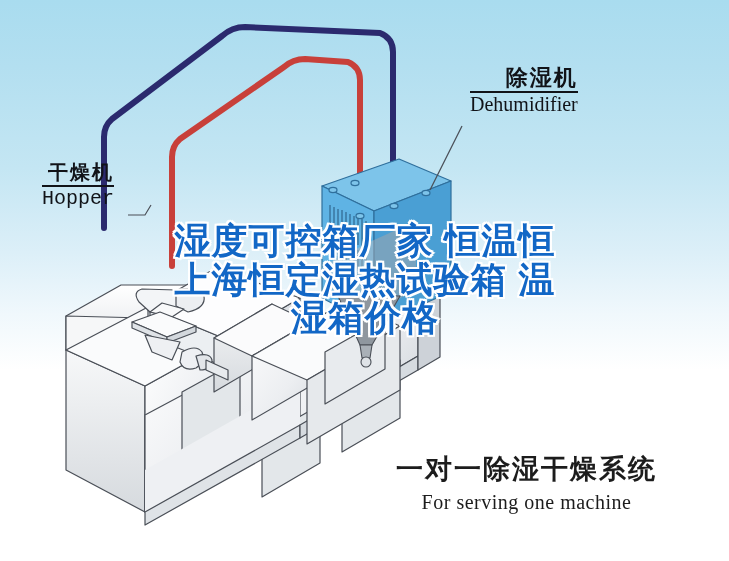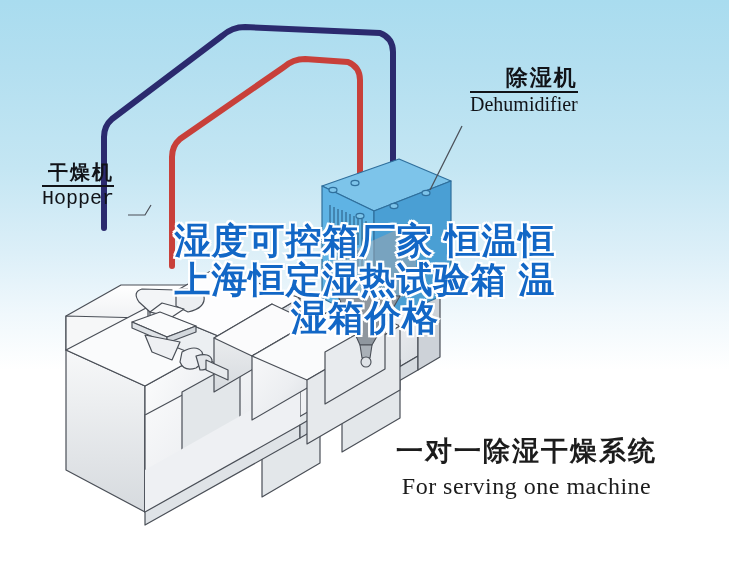--- a/index.html
+++ b/index.html
@@ -66,35 +66,35 @@
     left: 470px;
     top: 66px;
   }
   #label-dehumidifier .label-cn { font-size: 22px; }
   #label-dehumidifier .label-en { font-size: 20px; }
 
   
   #caption {
     position: absolute;
     left: 396px;
-    top: 436px;
+    top: 454px;
     text-align: center;
     color: #1c1c1c;
     white-space: nowrap;
   }
   #caption .cap-cn {
     font-family: "Liberation Sans", sans-serif;
     font-weight: 700;
     font-size: 27px;
     letter-spacing: 2px;
     line-height: 1.15;
   }
   #caption .cap-en {
     font-family: "Liberation Serif", serif;
-    font-size: 24px;
+    font-size: 20px;
     letter-spacing: 0.5px;
     line-height: 1.3;
     margin-top: 4px;
   }
 
   
   #overlay-title {
     position: absolute;
     left: 130px;
     top: 222px;

